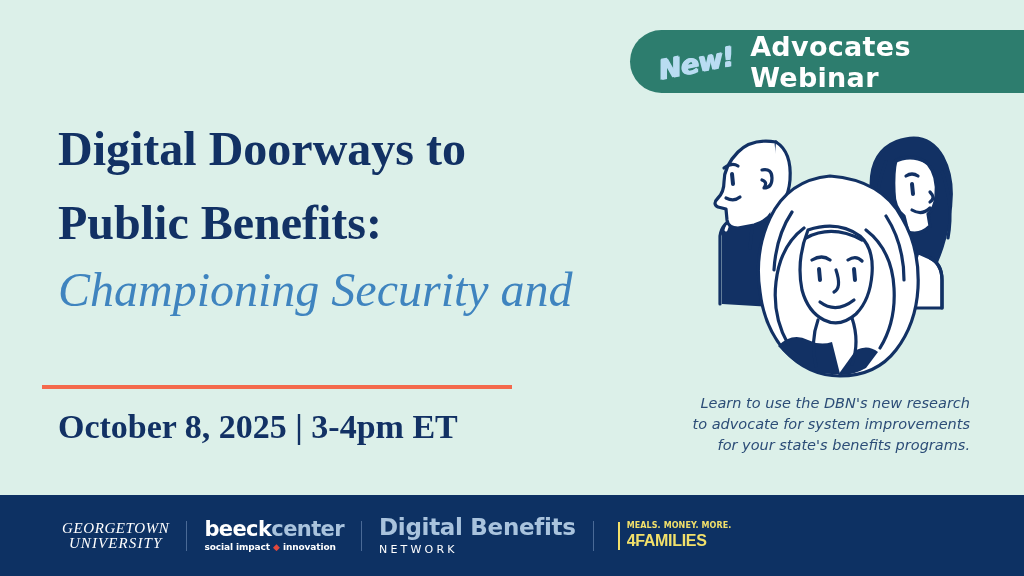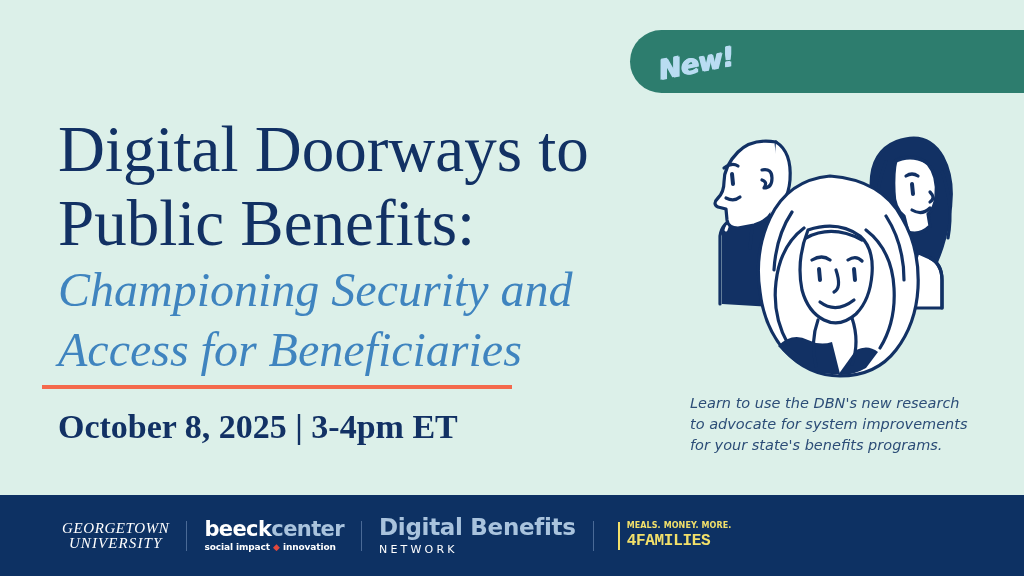--- a/index.html
+++ b/index.html
@@ -58,23 +58,24 @@
   
   #headline-block {
     position: absolute;
     left: 58px;
     top: 112px;
     width: 560px;
   }
   .title-line {
     font-family: "Liberation Serif", serif;
     color: #123164;
-    font-size: 65px;
+    font-size: 48px;
     line-height: 74px;
     white-space: nowrap;
+    font-weight: bold;
   }
   .subtitle-line {
     font-family: "Liberation Serif", serif;
     font-style: italic;
     color: #3f84bf;
     font-size: 48px;
     line-height: 60px;
     white-space: nowrap;
   }
 
@@ -108,21 +109,21 @@
     width: 300px;
     height: 280px;
   }
 
   
   #caption {
     position: absolute;
     left: 690px;
     top: 393px;
     width: 280px;
-    text-align: left;
+    text-align: right;
     font-family: "DejaVu Sans", sans-serif;
     font-style: italic;
     font-size: 14.5px;
     line-height: 21px;
     color: #2c4d77;
   }
 
   
   #footer {
     position: absolute;
@@ -219,41 +220,41 @@
   #m4f-text { line-height: 1; }
   #m4f-l1 {
     font-family: "DejaVu Sans", sans-serif;
     font-weight: bold;
     font-size: 8px;
     color: #f2e06a;
     letter-spacing: 0.1px;
   }
   #m4f-l2 {
     margin-top: 3px;
-    font-family: Liberation Mono, monospace;
+    font-family: Liberation Sans, sans-serif;
     font-weight: bold;
     font-size: 16px;
     color: #f2e06a;
     letter-spacing: -0.3px;
   }
 </style>
 </head>
 <body>
 
 <div id="poster">
 
   <div id="badge">
     <span id="badge-new">New!</span>
+    <span id="badge-title">Advocates Webinar</span>
   </div>
 
   <div id="headline-block">
     <div class="title-line">Digital Doorways to</div>
     <div class="title-line">Public Benefits:</div>
     <div class="subtitle-line">Championing Security and</div>
-    <div class="subtitle-line">Access for Beneficiaries</div>
   </div>
 
   <div id="divider"></div>
 
   <div id="date-line">October 8, 2025 | 3-4pm ET</div>
 
   <div id="illustration">
     <svg viewBox="0 0 300 280" width="300" height="280" xmlns="http://www.w3.org/2000/svg">
       <g fill="none" stroke="#123164" stroke-width="3.2" stroke-linecap="round" stroke-linejoin="round">
 

